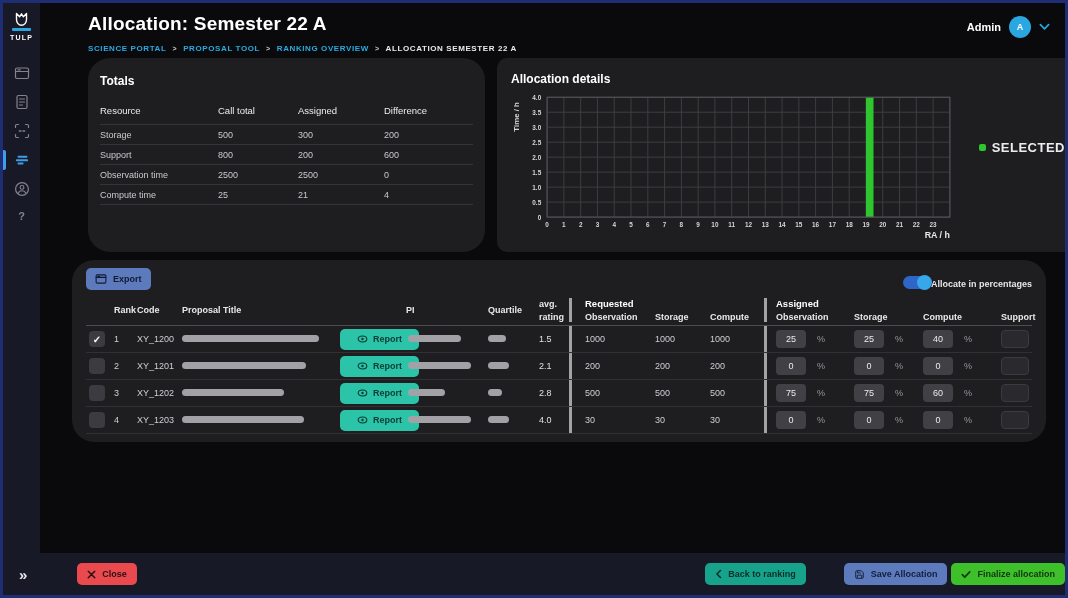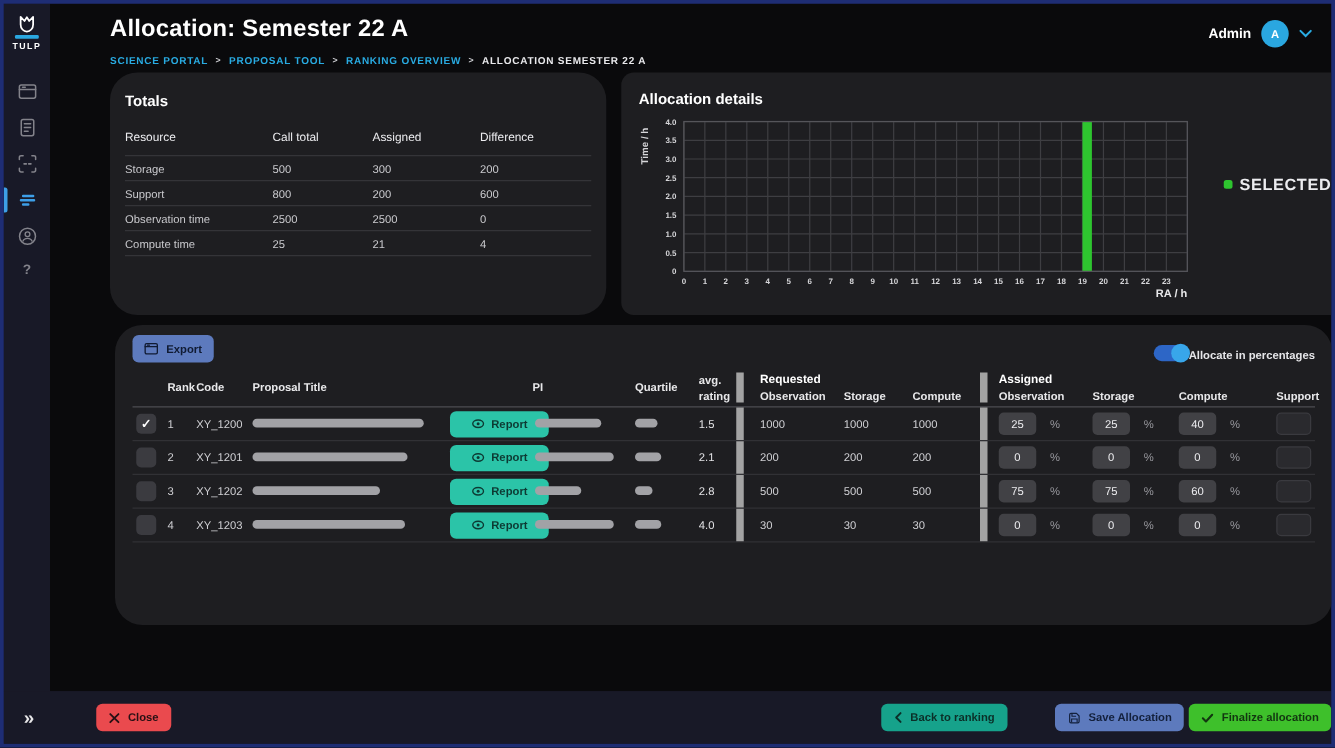--- a/index.html
+++ b/index.html
@@ -45,34 +45,34 @@
   .tot-body{border-bottom:1px solid #343438}
 
   
   #details{left:457px;top:55px;width:568px;height:194px;border-radius:10px 0 0 10px;padding:14px 0 0 14px}
   .chart-wrap{display:flex;margin-top:6px;margin-left:-14px}
   .legend{display:flex;align-items:center;gap:6px;margin-left:16px;margin-top:50px;height:10px}
   .legend-dot{width:7px;height:7px;border-radius:2px}
   .legend-label{font-size:13px;font-weight:700;letter-spacing:.5px;color:#ececef}
 
   
-  #table-panel{left:52px;top:257px;width:974px;height:240px;padding:8px 14px 0 14px}
+  #table-panel{left:32px;top:257px;width:974px;height:182px;padding:8px 14px 0 14px}
   .export-btn{height:22px;background:#5d7abd;border:none;border-radius:5px;color:#101b33;font-size:9px;font-weight:700;display:inline-flex;align-items:center;gap:6px;padding:0 9px;font-family:inherit;cursor:pointer}
   .toggle-box{position:absolute;right:14px;top:16px;display:flex;align-items:flex-end;gap:0;cursor:pointer}
   .tgl{width:28px;height:13px;border-radius:7px;background:#2d66c6;position:relative}
   .tgl::after{content:'';position:absolute;right:-1px;top:-1px;width:15px;height:15px;border-radius:50%;background:#38a6ea}
   .toggle-label{color:#e6e6e9;font-size:9px;font-weight:600}
 
   .tgrid{display:grid;grid-template-columns:26px 23px 45px 156px 68px 82px 51px 32px 84px 55px 56px 88px 69px 78px 1fr;align-items:center}
   .tgrid>div{padding-left:2px}
   .thead{margin-top:8px;border-bottom:1px solid #4c4c51;padding-bottom:3px}
   .hc{font-size:9px;font-weight:700;color:#e8e8ea}
   .two{display:flex;flex-direction:column;gap:3px;justify-content:flex-end}
   .grp{color:#fff;font-size:9.5px}
-  .bl{align-self:stretch;display:flex;justify-content:flex-end;flex-direction:column;border-left:6px solid #a3a3a3}
+  .bl{align-self:stretch;display:flex;justify-content:flex-end;flex-direction:column;border-left:3px solid #a3a3a3}
   .trow{height:27px;border-bottom:1px solid #313135;font-size:9px;color:#cfcfd3}
   .trow .bl{justify-content:center;flex-direction:row;align-items:center;display:flex;justify-content:flex-start}
   .pl13{padding-left:13px !important}
   .pl9{padding-left:9px !important}
   .cb{width:16px;height:16px;background:#3b3b40;border-radius:4px;margin-left:1px;color:#fff;font-size:10px;font-weight:700;display:flex;align-items:center;justify-content:center;cursor:pointer}
   .redact{height:7px;border-radius:4px;background:#a2a2a6}
   .report-btn{height:21px;background:#2bc4a8;border:none;border-radius:5px;color:#0d3a33;font-size:9px;font-weight:700;display:inline-flex;align-items:center;gap:5px;padding:0 17px;margin-left:2px;font-family:inherit;cursor:pointer}
   .rating{color:#e2e2e5}
   .pct-in{width:30px;height:18px;background:#414145;border:none;border-radius:4px;color:#ececef;font-size:9px;text-align:center;font-family:inherit}
   .pc{margin-left:11px;color:#97979d;font-size:9px}

